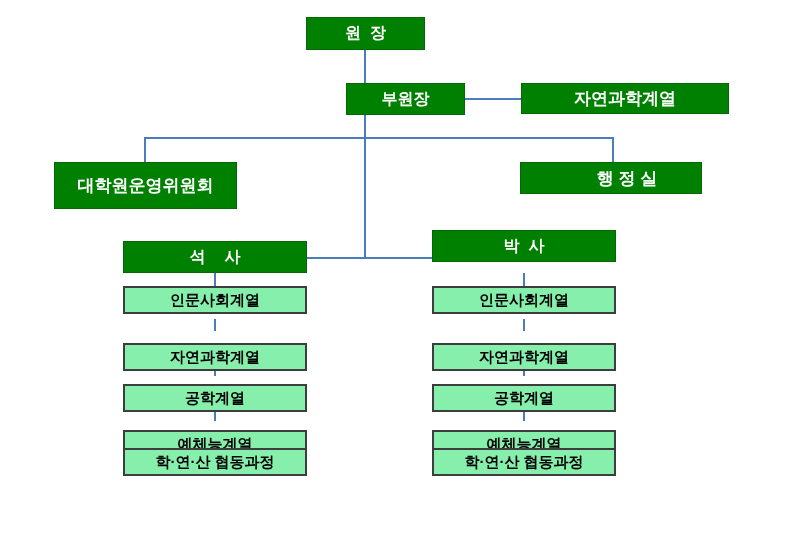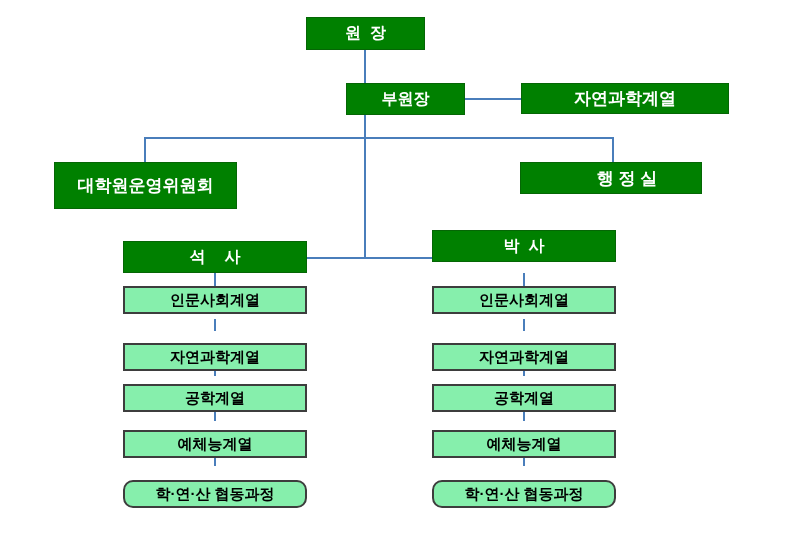--- a/index.html
+++ b/index.html
@@ -59,21 +59,21 @@
   .pos-admin-office    { left: 520px; top: 162px; width: 182px; height: 32px; padding-left: 32px; }
   .pos-masters         { left: 123px; top: 241px; width: 184px; height: 32px; font-family: Liberation Mono, monospace; }
   .pos-doctoral        { left: 432px; top: 230px; width: 184px; height: 32px; }
   
   .col-left  { left: 123px; }
   .col-right { left: 432px; }
   .row-0 { top: 286px; }
   .row-1 { top: 343px; }
   .row-2 { top: 384px; }
   .row-3 { top: 430px; }
-  .row-4 { top: 480px; border-radius: 10px; }
+  .row-4 { top: 448px; }
 </style>
 </head>
 <body>
 
 <div class="canvas">
 
   <div class="line" style="left:364px; top:50px; width:2px; height:33px;"></div>
   <div class="line" style="left:424px; top:98px; width:97px; height:2px;"></div>
   <div class="line" style="left:364px; top:115px; width:2px; height:144px;"></div>
   <div class="line" style="left:144px; top:137px; width:470px; height:2px;"></div>

